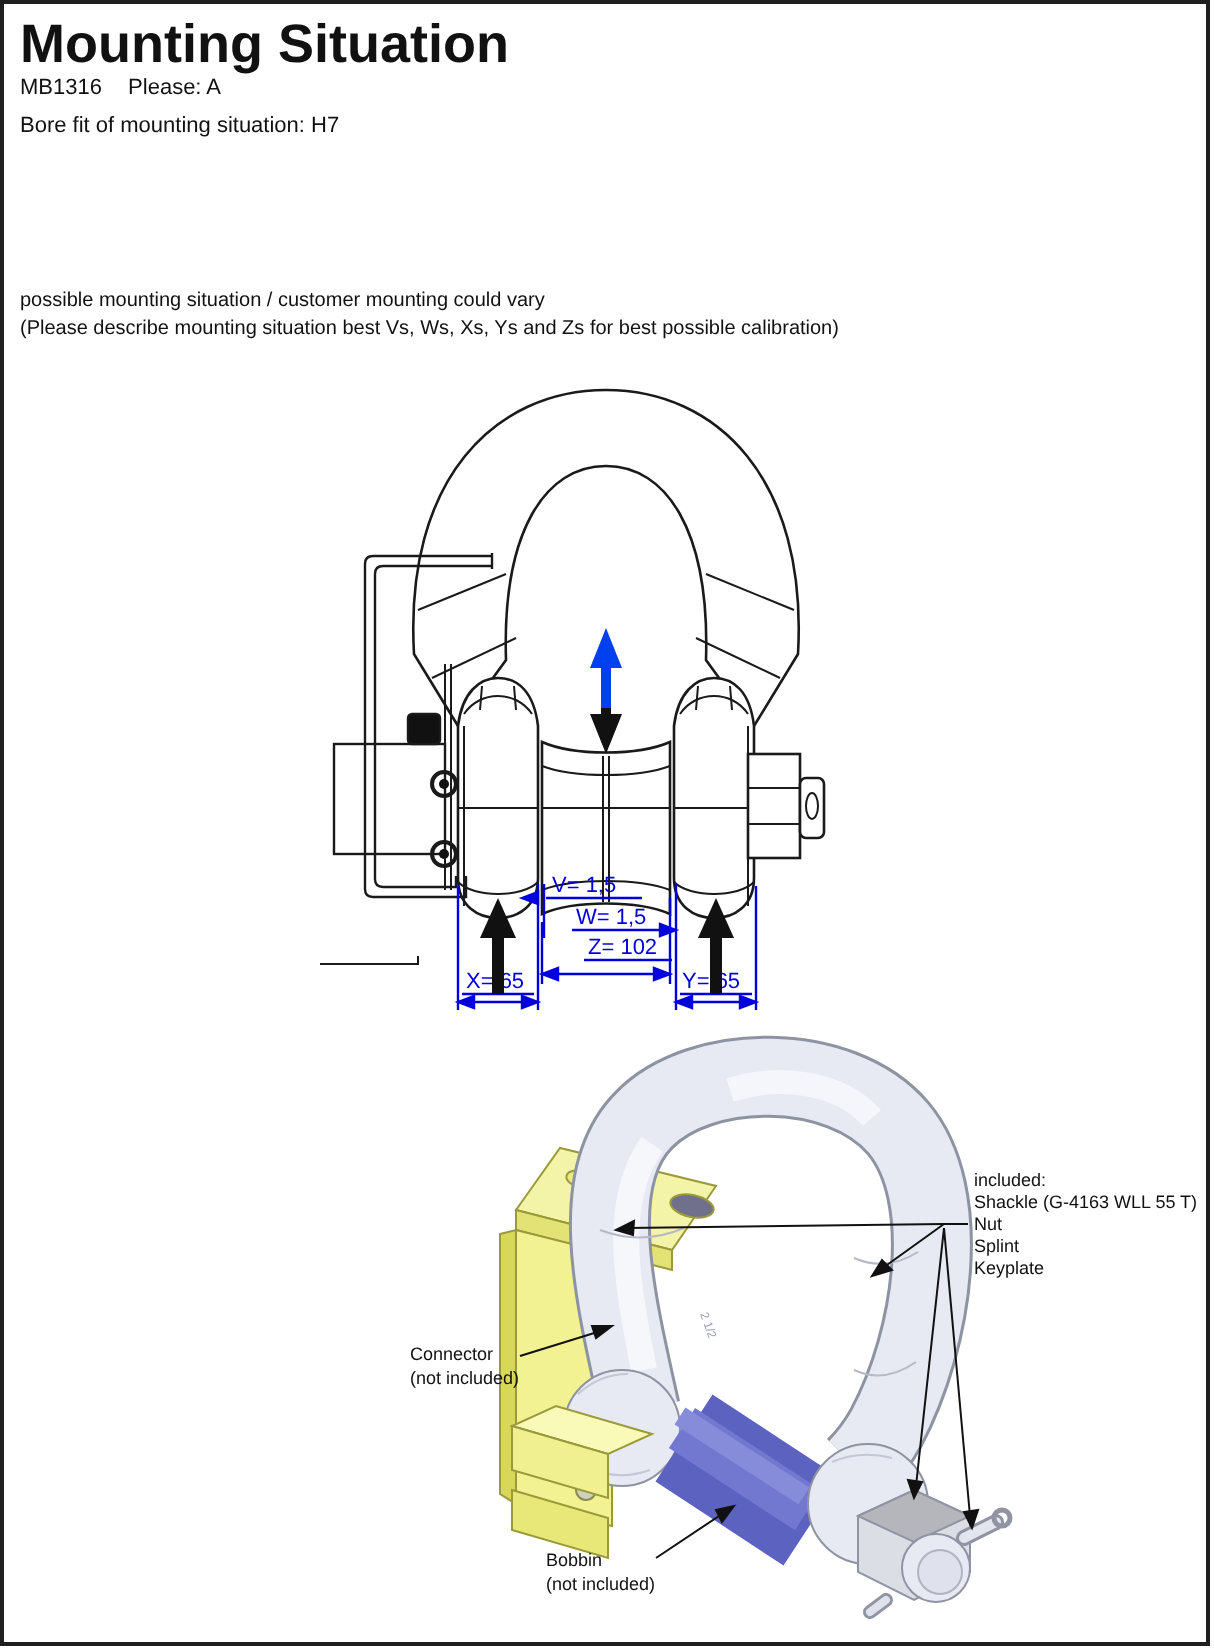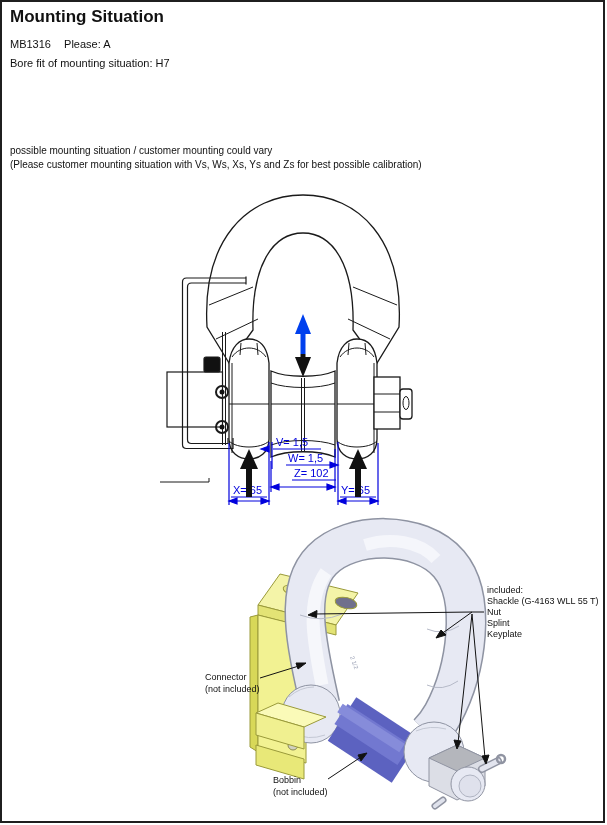--- a/index.html
+++ b/index.html
@@ -7,21 +7,21 @@
     position:relative;
     width:601px;height:819px;
     border:2px solid #1f1f1f;
     background:#fff;
     font-family:"Liberation Sans", sans-serif;
     color:#111;
     overflow:hidden;
   }
   .title{
     position:absolute;left:8px;top:5px;
-    font-size:17px;font-weight:bold;letter-spacing:0px;
+    font-size:27px;font-weight:bold;letter-spacing:0px;
   }
   .meta{
     position:absolute;left:8px;top:36px;
     font-size:11px;
   }
   .meta .sep{display:inline-block;width:10px;}
   .borefit{
     position:absolute;left:8px;top:55px;
     font-size:11px;
     text-align:center;
@@ -51,21 +51,21 @@
 <div class="page">
 
   <div class="title">Mounting Situation</div>
   <div class="meta">
     <span>MB1316</span><span class="sep"></span>
     <span>Please: A</span>
   </div>
   <div class="borefit">Bore fit of mounting situation: H7</div>
 
   <div class="config-note1">possible mounting situation / customer mounting could vary</div>
-  <div class="config-note2">(Please customer mounting situation with Vs, Ws, Xs, Ys and Zs for best possible calibration)</div>
+  <div class="config-note2">(Please describe mounting situation best Vs, Ws, Xs, Ys and Zs for best possible calibration)</div>
 
   <svg class="svg2d" width="330" height="330" viewBox="0 0 330 330">
 
     <g fill="#ffffff" stroke="#1a1a1a" stroke-width="1.3">
       <path d="M77,176 L55,140 C50,52 96,8 151,8 C206,8 252,52 247,140 L225,176 L201,143 C203,78 181,46 151,46 C121,46 99,78 101,143 Z"></path>
     </g>
     <g stroke="#1a1a1a" stroke-width="1" fill="none">
       <path d="M57,118 L101,100"></path>
       <path d="M64,152 L106,132"></path>
       <path d="M201,100 L245,118"></path>

